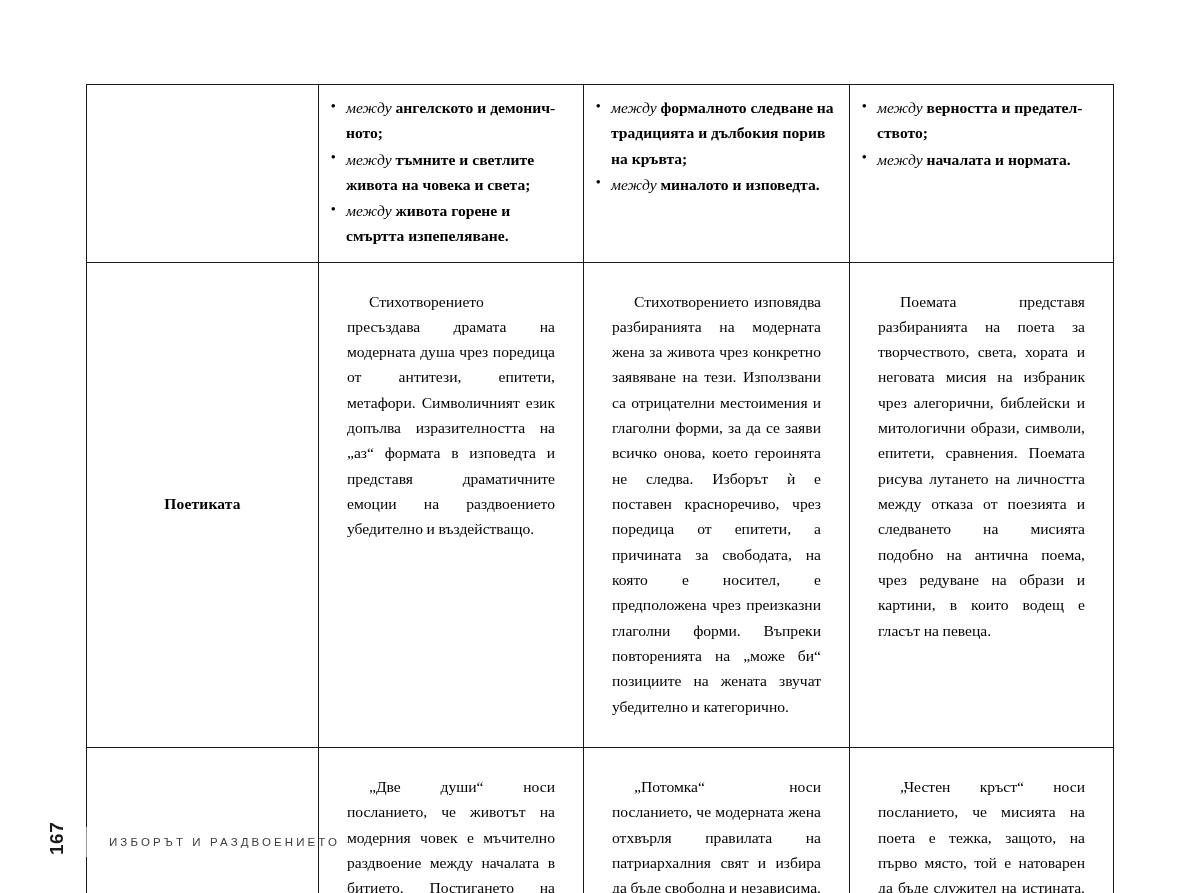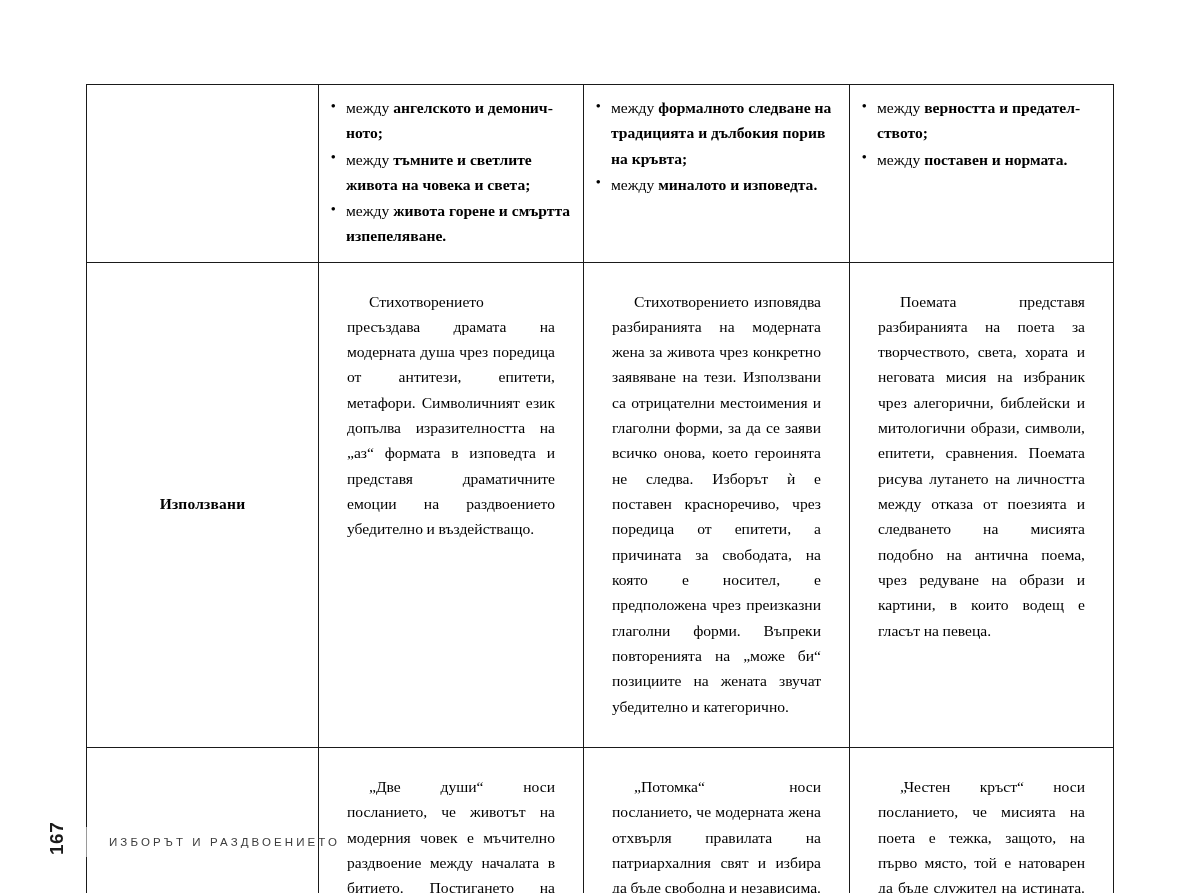--- a/index.html
+++ b/index.html
@@ -76,20 +76,21 @@
     content: "\2022";
     position: absolute;
     left: 0;
     top: -0.5px;
     font-size: 13px;
     font-weight: bold;
     line-height: 1.72;
   }
   ul.bullets li .lead {
     font-weight: normal;
+    font-style: italic;
   }
 
   
   p.body-text {
     margin: 16px;
     font-size: 15.6px;
     line-height: 1.625;
     text-align: justify;
     text-justify: inter-word;
     text-indent: 22px;
@@ -159,27 +160,27 @@
         </td>
         <td>
           <ul class="bullets">
             <li><span class="lead">между </span><span>формалното следване на традицията и дълбокия порив на кръвта;</span></li>
             <li><span class="lead">между </span><span>миналото и изповедта.</span></li>
           </ul>
         </td>
         <td>
           <ul class="bullets">
             <li><span class="lead">между </span><span>верността и предател­ството;</span></li>
-            <li><span class="lead">между </span><span>поставен и нормата.</span></li>
+            <li><span class="lead">между </span><span>началата и нормата.</span></li>
           </ul>
         </td>
       </tr>
 
       <tr>
-        <td class="row-label">Използвани</td>
+        <td class="row-label">Поетиката</td>
         <td>
           <p class="body-text">Стихотворението пресъздава драмата на модерната душа чрез поредица от антитези, епитети, метафори. Символичният език допълва изразителността на „аз“ формата в изповедта и представя драматичните емоции на раздвоението убедително и въздействащо.</p>
         </td>
         <td>
           <p class="body-text">Стихотворението изповядва разбиранията на модерната жена за живота чрез конкретно заявяване на тези. Използвани са отрицателни местоимения и глаголни форми, за да се заяви всичко онова, което героинята не следва. Изборът ѝ е поставен красноречиво, чрез поредица от епитети, а причината за свободата, на която е носител, е предположена чрез преизказни глаголни форми. Въпреки повторенията на „може би“ позициите на жената звучат убедително и категорично.</p>
         </td>
         <td>
           <p class="body-text">Поемата представя разбиранията на поета за творчеството, света, хората и неговата мисия на избраник чрез алегорични, библейски и митологични образи, символи, епитети, сравнения. Поемата рисува лутането на личността между отказа от поезията и следването на мисията подобно на антична поема, чрез редуване на образи и картини, в които водещ е гласът на певеца.</p>
         </td>
       </tr>

